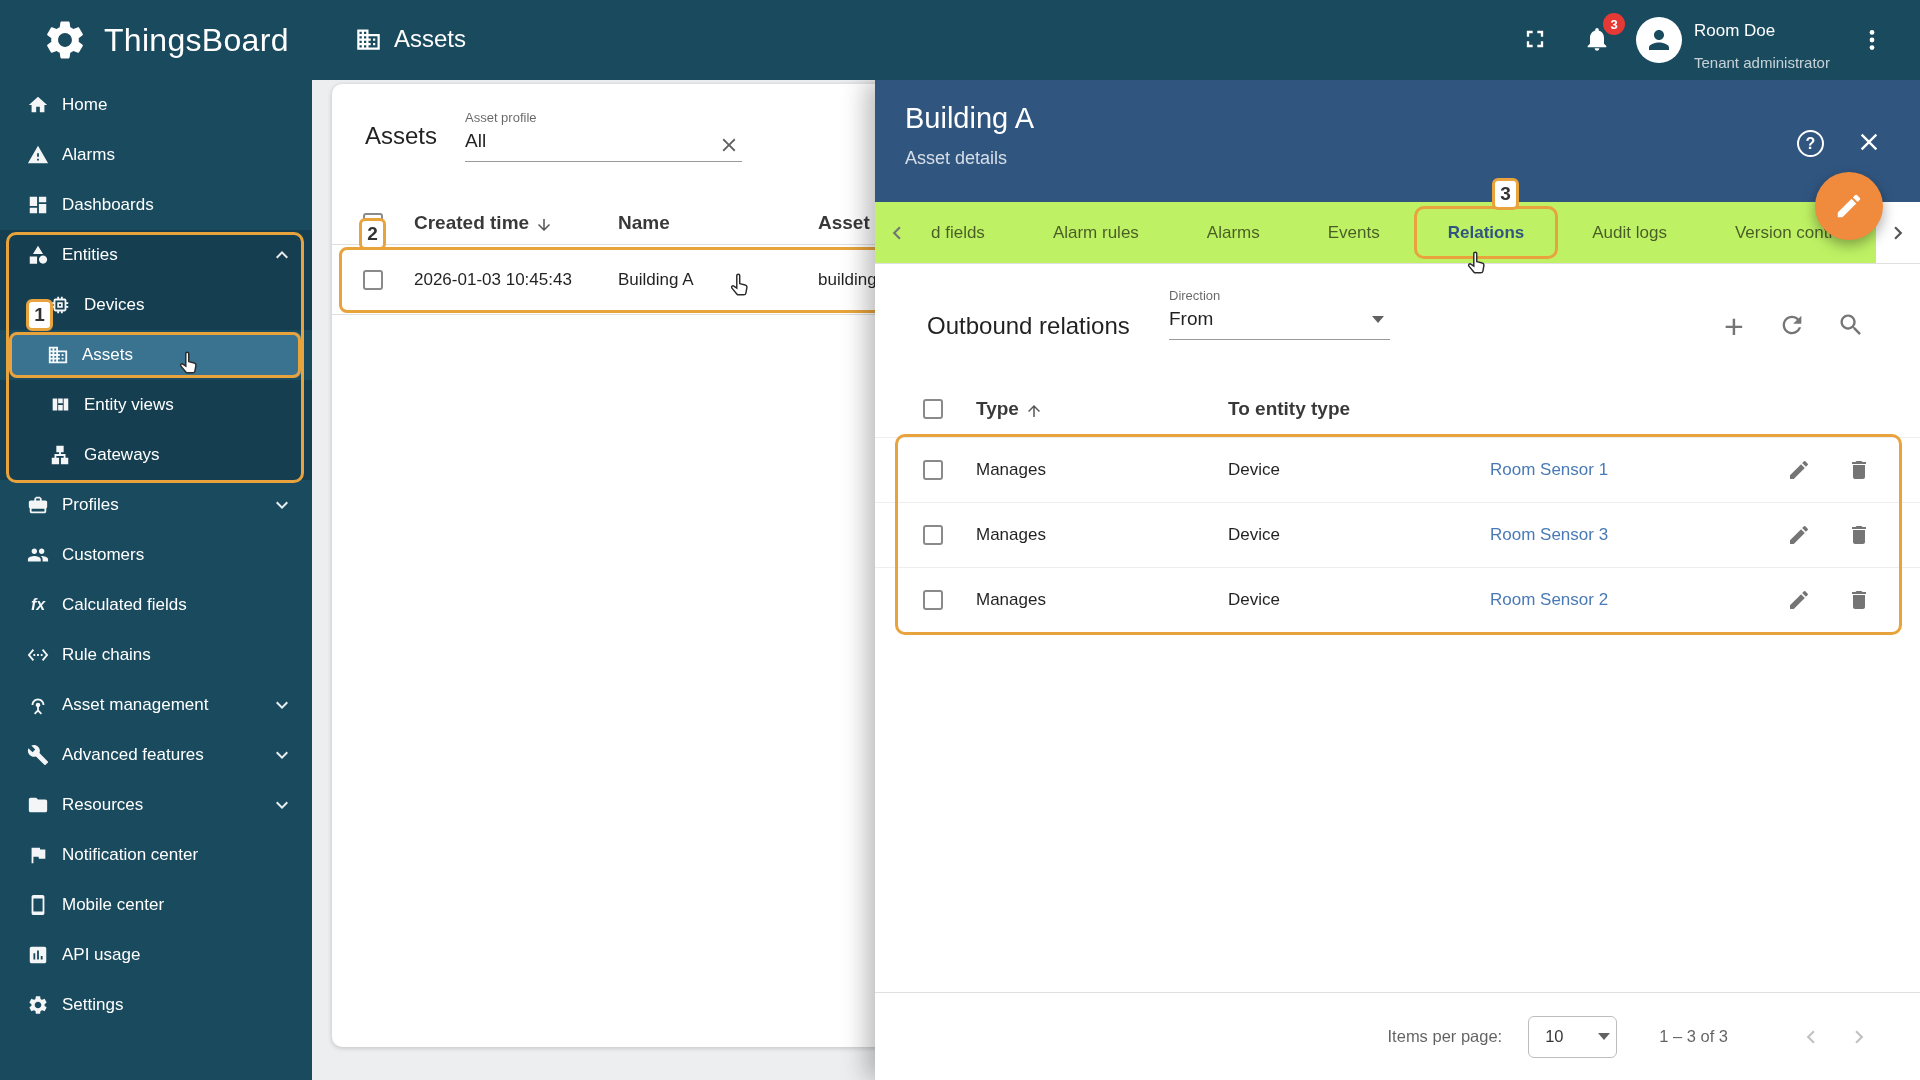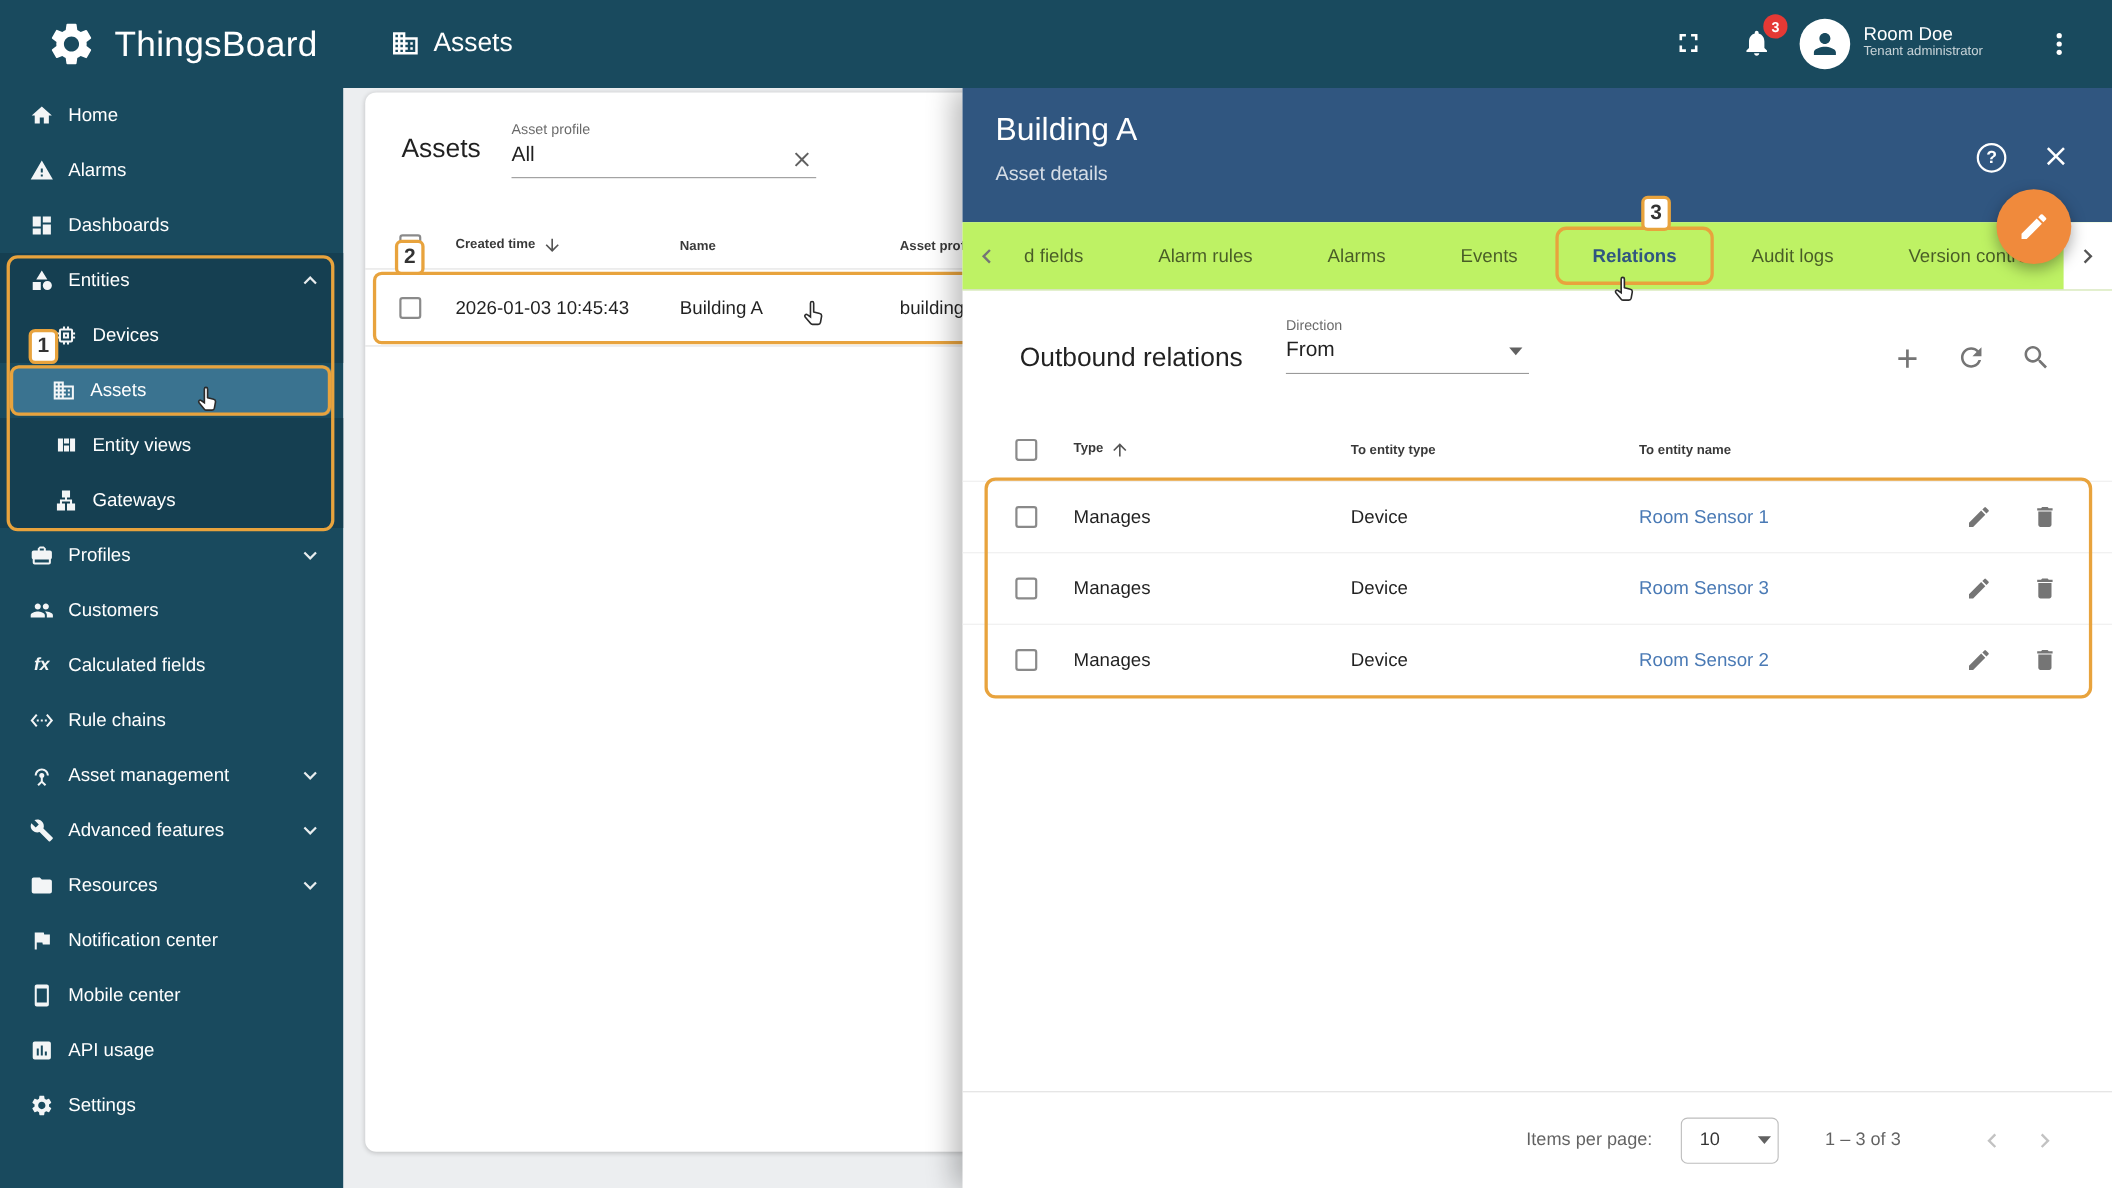--- a/index.html
+++ b/index.html
@@ -12,21 +12,21 @@
   .topbar{position:absolute;left:0;top:0;width:1920px;height:80px;background:#194a5e;color:#fff;z-index:30}
   .logo{position:absolute;left:42px;top:17px}
   .brand{position:absolute;left:104px;top:22px;font-size:32px;font-weight:400;letter-spacing:.3px}
   .pagetitle{position:absolute;left:355px;top:25px;display:flex;align-items:center;gap:12px;font-size:24px}
   .tb-icon{color:#fff;display:flex;align-items:center;justify-content:center}
   .fullscreen{position:absolute;left:1521px;top:25px}
   .bell{position:absolute;left:1583px;top:25px}
   .nbadge{position:absolute;left:1603px;top:13px;width:22px;height:22px;border-radius:50%;background:#e53935;color:#fff;font-size:13px;display:flex;align-items:center;justify-content:center;font-weight:600}
   .avatar{position:absolute;left:1636px;top:17px;width:46px;height:46px;border-radius:50%;background:#fff;display:flex;align-items:center;justify-content:center;color:#194a5e}
   .uname{position:absolute;left:1694px;top:21px;font-size:17px}
-  .urole{position:absolute;left:1694px;top:39px;font-size:12px;color:rgba(255,255,255,.75)}
+  .urole{position:absolute;left:1694px;top:54px;font-size:15px;color:rgba(255,255,255,.75)}
   .kebab{position:absolute;left:1859px;top:27px}
 
   
   .sidebar{position:absolute;left:0;top:80px;width:312px;height:1000px;background:#194a5e;color:#fff;z-index:10}
   .nav-item{position:relative;height:50px;display:flex;align-items:center;gap:12px;padding-left:26px;font-size:17px;cursor:pointer}
   .nav-item .nav-icon{width:24px;height:24px;display:flex;align-items:center;justify-content:center;flex:none;opacity:.95}
   .nav-item.in-group{background:#153f51}
   .nav-item.child{padding-left:48px}
   .nav-item.selected{background:#3a7390;margin:2px 10px;height:46px;border-radius:8px;padding-left:36px}
   .chev{position:absolute;right:18px;top:13px;opacity:.9}
@@ -40,21 +40,21 @@
   .profile-filter{left:133px;top:26px;width:277px;border-bottom:1px solid #9a9a9a;padding-bottom:9px}
   .f-label{display:block;font-size:13px;color:rgba(0,0,0,.6)}
   .f-value{display:block;font-size:19px;margin-top:5px;color:rgba(0,0,0,.87)}
   .f-clear{position:absolute;right:2px;top:24px;color:#616161}
   .atable{position:absolute;left:0;right:0;top:118px}
   .thead,.trow{display:flex;align-items:center;padding-left:31px}
   .thead{height:43px;border-bottom:1px solid #e0e0e0}
   .trow{height:70px;border-bottom:1px solid #e0e0e0;cursor:pointer}
   .cbcell{width:51px;flex:none;display:flex;align-items:center}
   .cb{width:20px;height:20px;border:2px solid #8a8a8a;border-radius:3px;background:#fff;display:inline-block;cursor:pointer}
-  .th{font-size:12px;font-weight:600;color:rgba(0,0,0,.78);display:flex;align-items:flex-start;gap:6px}
+  .th{font-size:19px;font-weight:600;color:rgba(0,0,0,.78);display:flex;align-items:flex-end;gap:6px}
   .td{font-size:17px;color:rgba(0,0,0,.87)}
   .col-created{width:204px;flex:none}
   .col-name{width:200px;flex:none}
   .col-profile{flex:1}
   .sorticon{color:#555;display:flex}
 
   
   .panel{position:absolute;left:875px;top:80px;width:1045px;height:1000px;background:#fff;z-index:20;box-shadow:-8px 0 24px rgba(0,0,0,.28)}
   .p-head{position:relative;height:122px;background:#305680;color:#fff}
   .p-title{position:absolute;left:30px;top:22px;font-size:29px;font-weight:500}
@@ -430,21 +430,20 @@
             </span>
           <span class="th c-type">
             <span>Type</span>
             <span class="sorticon">
                 <svg width="18" height="18" viewBox="0 0 24 24" fill="#555">
                   <path d="M4 12l1.41 1.41L11 7.83V20h2V7.83l5.58 5.59L20 12l-8-8-8 8z"></path>
                 </svg>
               </span>
           </span>
           <span class="th c-totype">To entity type</span>
-          <span class="th c-toname">To entity name</span>
         </div>
         <div class="rel-row">
           <span class="c-cb">
               <span class="cb"></span>
             </span>
           <span class="td c-type">Manages</span>
           <span class="td c-totype">Device</span>
           <span class="td c-toname"><a class="link">Room Sensor 1</a></span>
           <span class="rowicons">
             <button>

